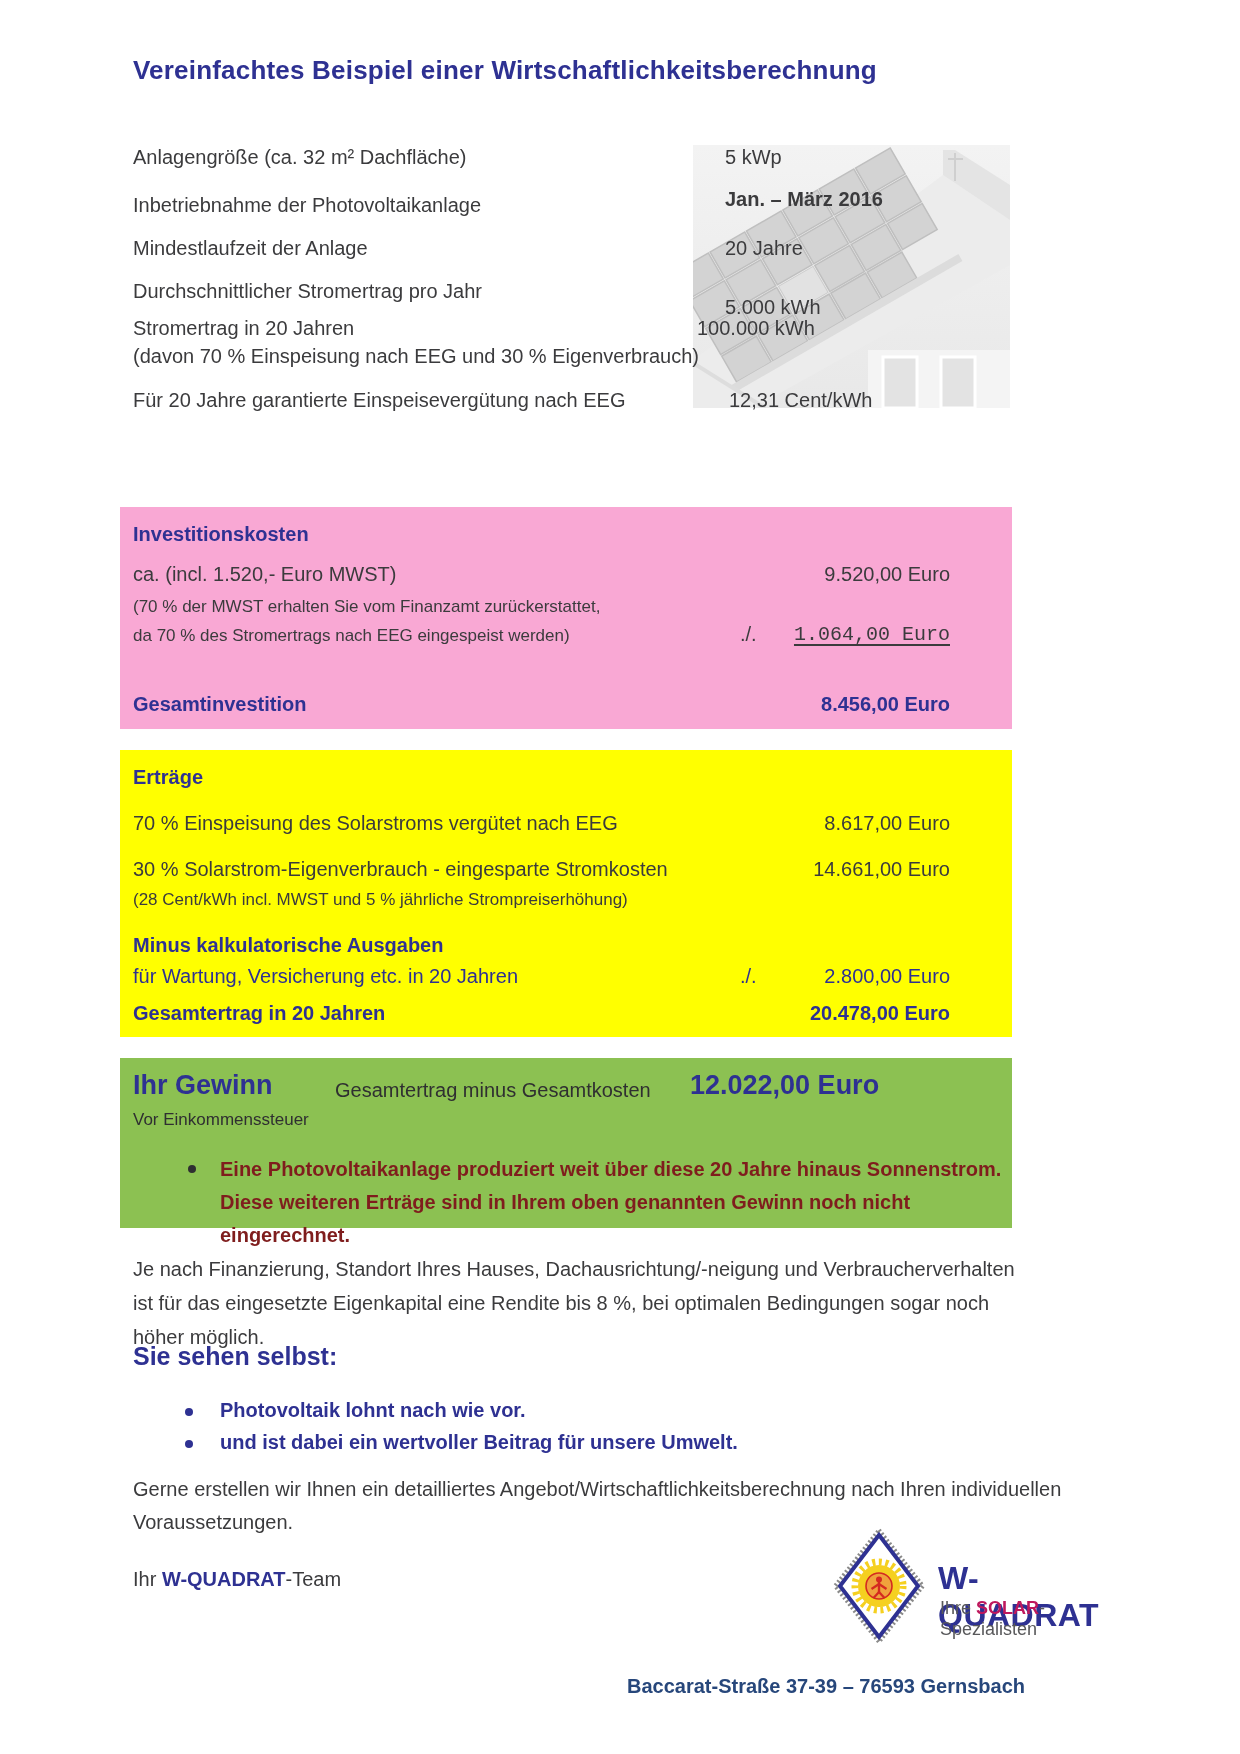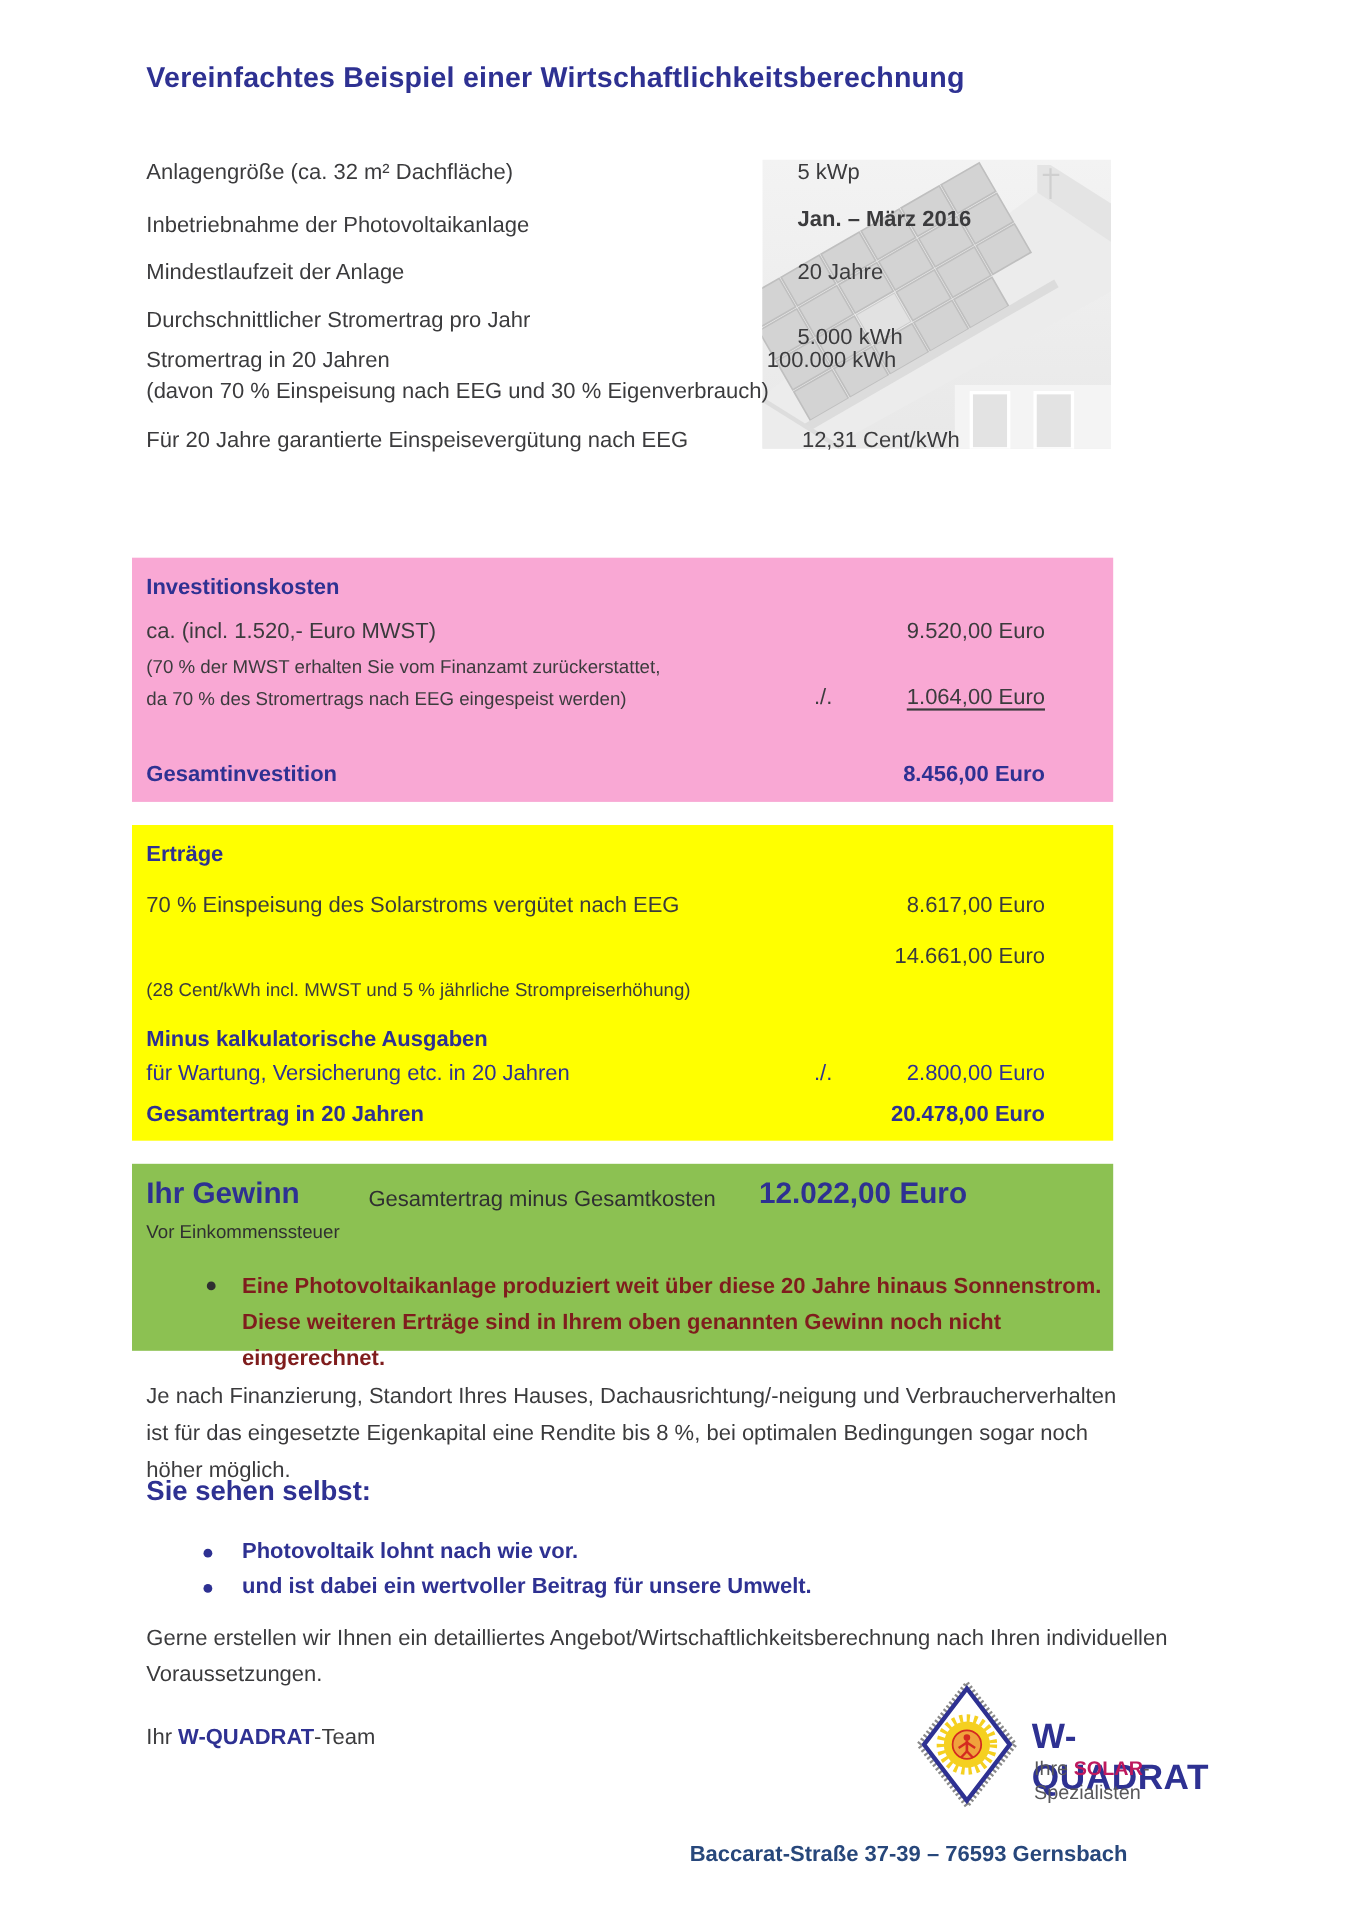--- a/index.html
+++ b/index.html
@@ -24,21 +24,21 @@
 
   .box { position:absolute; left:120px; width:892px; }
   .box-orange { top:507px;  height:222px; background:#f9a8d4; }
   .box-yellow { top:750px;  height:287px; background:#ffff00; }
   .box-green  { top:1058px; height:170px; background:#8cc152; }
 
   .box .inner-label { left:13px; font-size:20px; }
   .box .amount { right:62px; text-align:right; font-size:20px; }
   .box .minus-sign { left:620px; font-size:20px; }
   .box .small-note { left:13px; font-size:17px; }
-  .underlined { text-decoration:underline; text-underline-offset:4px; }
+  .underlined { text-decoration:underline; text-underline-offset:4px;font-family:Liberation Mono, monospace; }
 
   .bullet-dot {
     position:absolute; width:8px; height:8px; border-radius:50%; background:#2e3192;
   }
   .bullet-dot.dark { background:#2f2f31; }
 
   .green-bullet-text { font-size:20px; font-weight:bold; color:#7f1d1d; line-height:33px; }
 
   .para { left:133px; font-size:20px; line-height:34px; width:890px; color:#3b3b3d; }
 
@@ -137,20 +137,21 @@
     <div class="abs inner-label blue bold" style="top:186px">Gesamtinvestition</div>
     <div class="abs amount blue bold" style="top:186px">8.456,00 Euro</div>
   </div>
 
   <div class="box box-yellow">
     <div class="abs inner-label blue bold" style="top:16px">Erträge</div>
 
     <div class="abs inner-label" style="top:62px">70 % Einspeisung des Solarstroms vergütet nach EEG</div>
     <div class="abs amount" style="top:62px">8.617,00 Euro</div>
 
+    <div class="abs inner-label" style="top:108px">30 % Solarstrom-Eigenverbrauch - eingesparte Stromkosten</div>
     <div class="abs amount" style="top:108px">14.661,00 Euro</div>
     <div class="abs small-note" style="top:140px">(28 Cent/kWh incl. MWST und 5 % jährliche Strompreiserhöhung)</div>
 
     <div class="abs inner-label blue bold" style="top:184px">Minus kalkulatorische Ausgaben</div>
     <div class="abs inner-label blue" style="top:215px">für Wartung, Versicherung etc. in 20 Jahren</div>
     <div class="abs minus-sign blue" style="top:215px">./.</div>
     <div class="abs amount blue" style="top:215px">2.800,00 Euro</div>
 
     <div class="abs inner-label blue bold" style="top:252px">Gesamtertrag in 20 Jahren</div>
     <div class="abs amount blue bold" style="top:252px">20.478,00 Euro</div>

